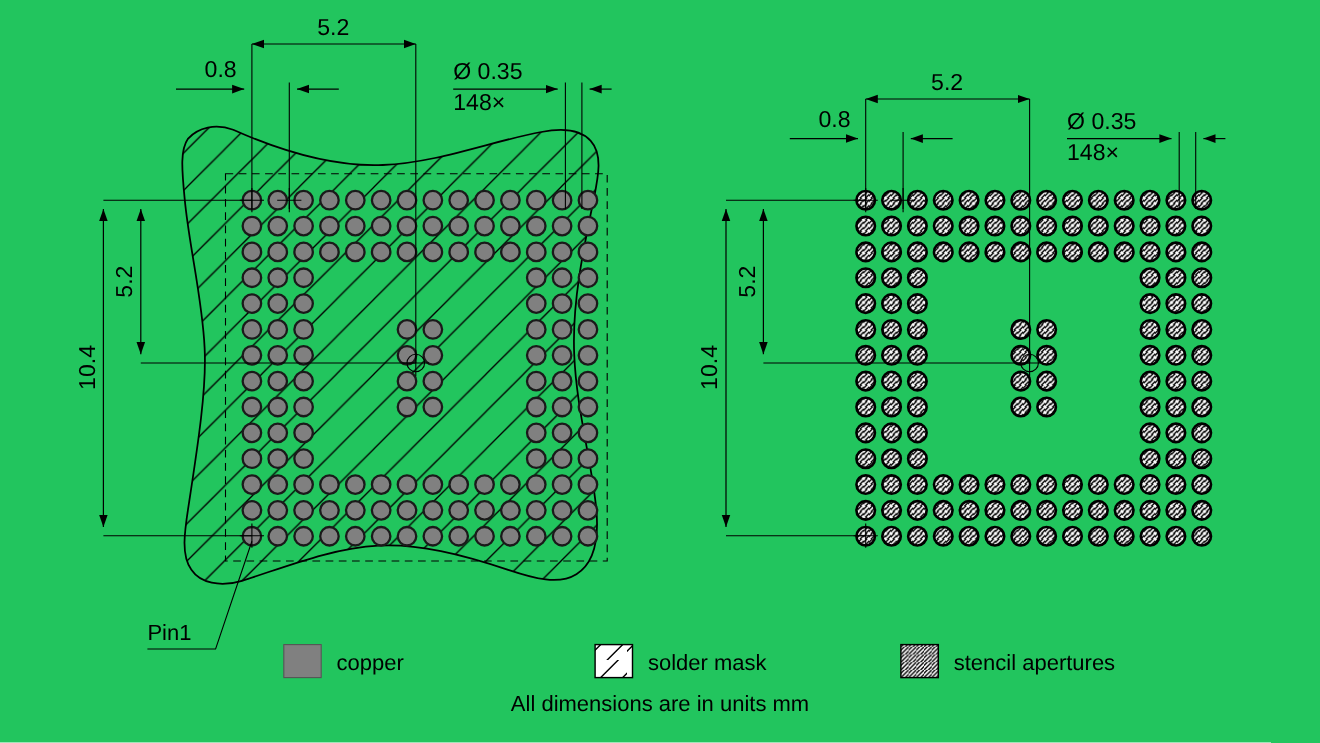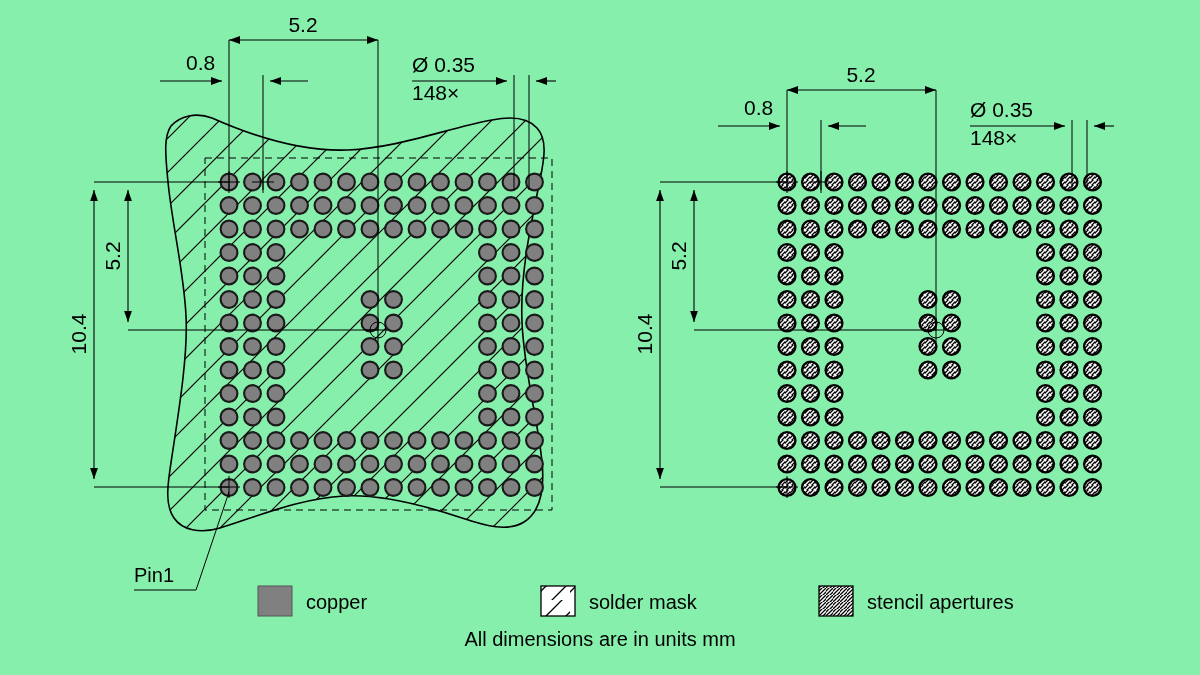--- a/index.html
+++ b/index.html
@@ -11,21 +11,21 @@
   body {
     width: 1200px;
     height: 675px;
     overflow: hidden;
     font-family: "Liberation Sans", sans-serif;
   }
   #stage {
     position: relative;
     width: 1200px;
     height: 675px;
-    background: #86efac;
+    background: #22c55e;
   }
   svg.drawing {
     position: absolute;
     left: 0;
     top: 0;
     width: 1200px;
     height: 675px;
     display: block;
   }
   text {

